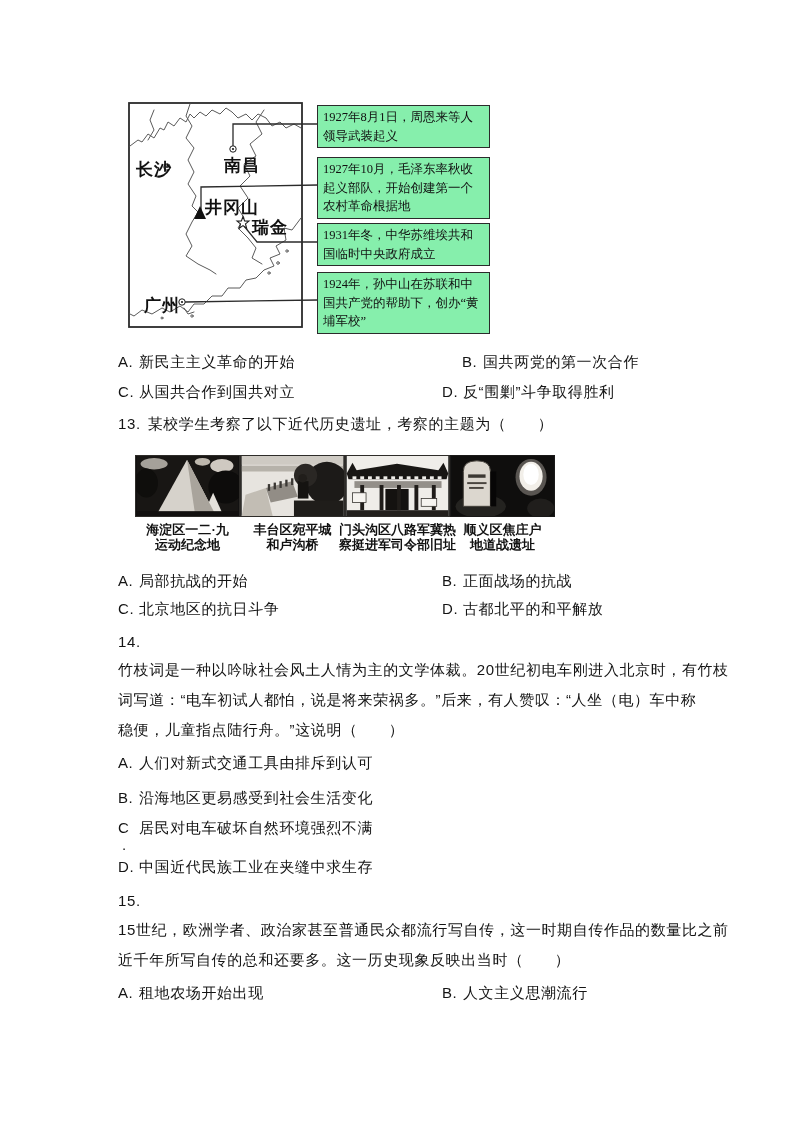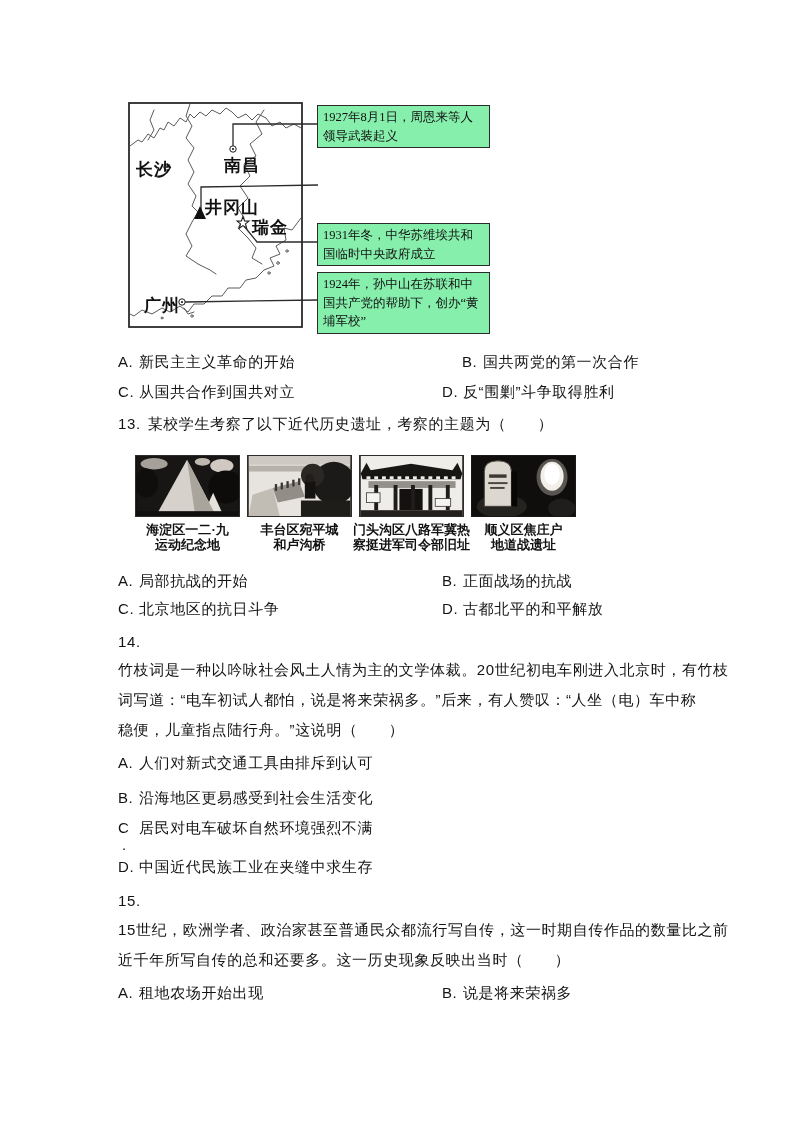--- a/index.html
+++ b/index.html
@@ -15,21 +15,21 @@
   #fig12{left:128px;top:100px;width:365px;height:238px;}
   #fig12 svg.mapsvg{position:absolute;left:0;top:0;}
   .city{position:absolute;font-weight:700;font-size:17px;letter-spacing:1px;color:#111;white-space:nowrap;}
   .callout{
     position:absolute;left:189px;width:173px;box-sizing:border-box;
     border:1.5px solid #2b2b2b;background:#86efac;padding:2px 5px;
     font-family:"Liberation Serif","DejaVu Serif",serif;
     font-size:12.5px;line-height:18.5px;color:#111;
   }
   
-  .photo-row{display:flex;gap:7px;}
+  .photo-row{display:flex;}
   .site{width:105px;display:flex;flex-direction:column;align-items:center;}
   .photo{width:105px;height:62px;box-sizing:border-box;border:1px solid #2e2c29;background:#111;}
   .photo svg{display:block;width:100%;height:100%;}
   .cap{
     margin-top:5px;text-align:center;white-space:nowrap;
     font-family:"Liberation Serif","DejaVu Serif",serif;
     font-weight:700;font-size:13px;line-height:15px;color:#111;
   }
 </style>
 </head>
@@ -79,20 +79,21 @@
     </g>
   </svg>
 
   <span class="city" style="left:8px;top:58px">长沙</span>
   <span class="city" style="left:96px;top:54px">南昌</span>
   <span class="city" style="left:77px;top:96px">井冈山</span>
   <span class="city" style="left:124px;top:116px">瑞金</span>
   <span class="city" style="left:16px;top:194px">广州</span>
 
   <div class="callout" style="top:5px">1927年8月1日，周恩来等人领导武装起义</div>
+  <div class="callout" style="top:57px">1927年10月，毛泽东率秋收起义部队，开始创建第一个农村革命根据地</div>
   <div class="callout" style="top:123px">1931年冬，中华苏维埃共和国临时中央政府成立</div>
   <div class="callout" style="top:172px">1924年，孙中山在苏联和中国共产党的帮助下，创办“黄埔军校”</div>
 </div>
 
 <div class="abs txt" style="left:118px;top:353px">
   <span class="optlabel">A.</span><span>新民主主义革命的开始</span>
 </div>
 <div class="abs txt" style="left:462px;top:353px">
   <span class="optlabel">B.</span><span>国共两党的第一次合作</span>
 </div>
@@ -255,14 +256,14 @@
 </div>
 
 <div class="abs txt" style="left:118px;top:892px">15.</div>
 <div class="abs txt" style="left:118px;top:921px">15世纪，欧洲学者、政治家甚至普通民众都流行写自传，这一时期自传作品的数量比之前</div>
 <div class="abs txt" style="left:118px;top:951px">近千年所写自传的总和还要多。这一历史现象反映出当时（　　）</div>
 
 <div class="abs txt" style="left:118px;top:984px">
   <span class="optlabel">A.</span><span>租地农场开始出现</span>
 </div>
 <div class="abs txt" style="left:442px;top:984px">
-  <span class="optlabel">B.</span><span>说是将来荣祸多</span>
+  <span class="optlabel">B.</span><span>人文主义思潮流行</span>
 </div>
 
 </body></html>

